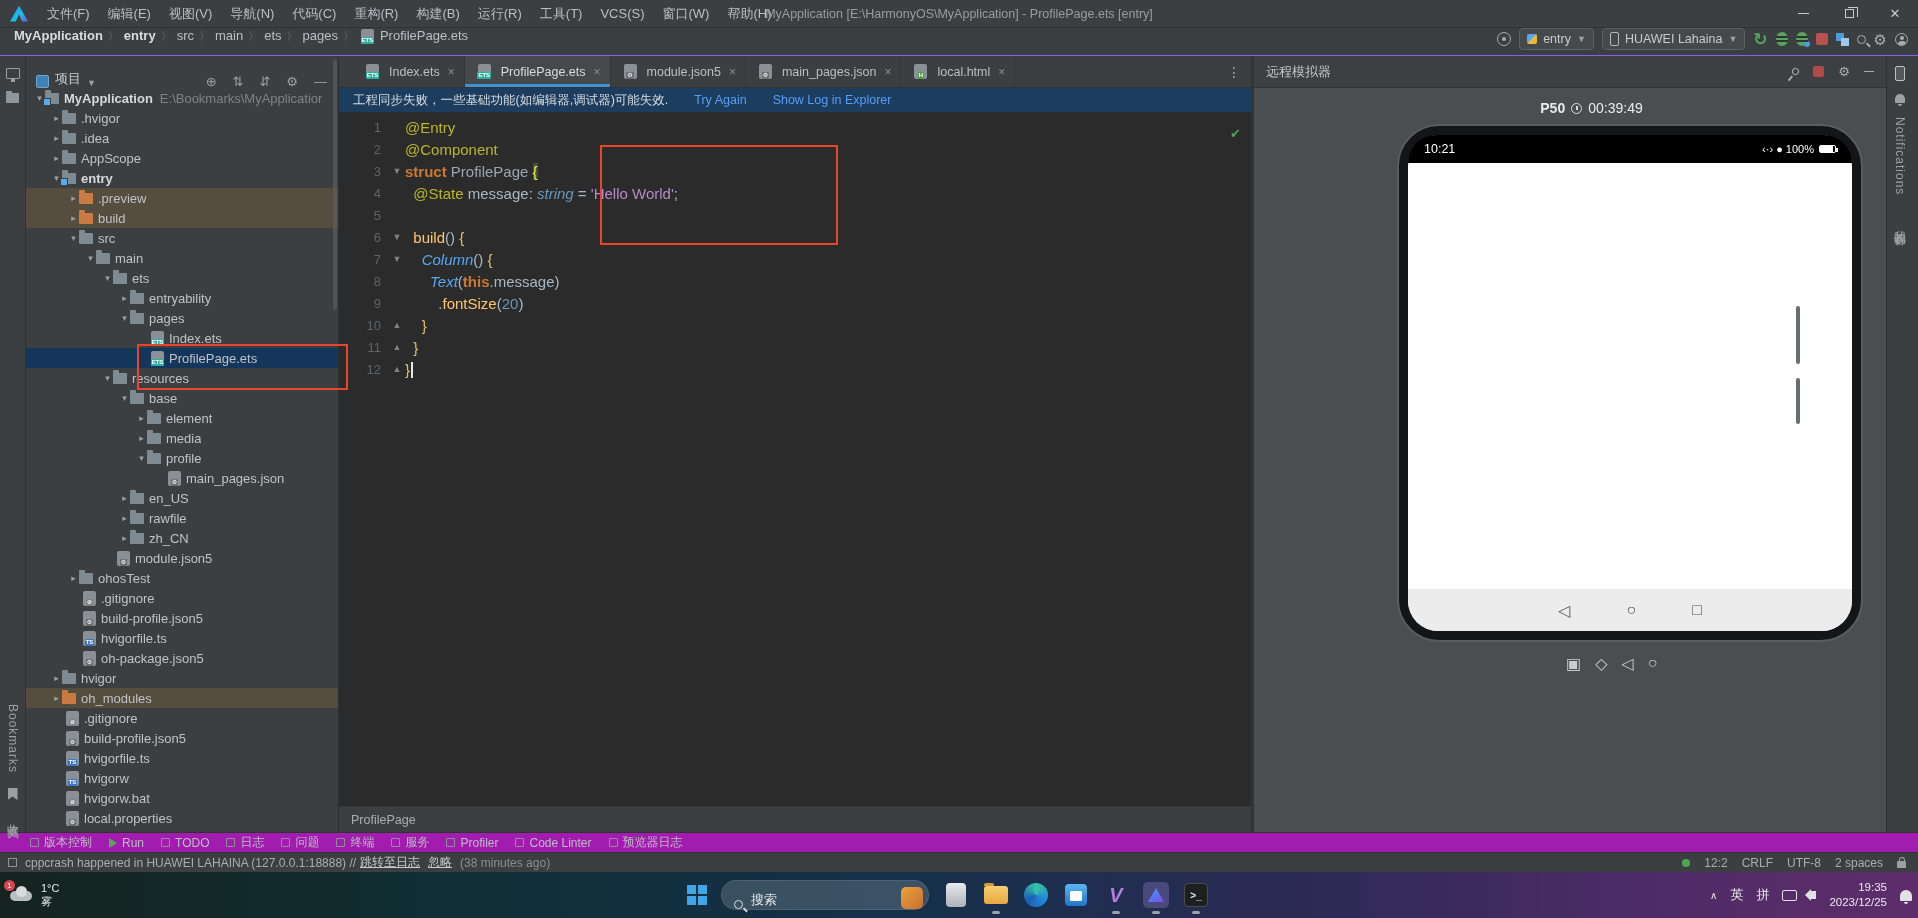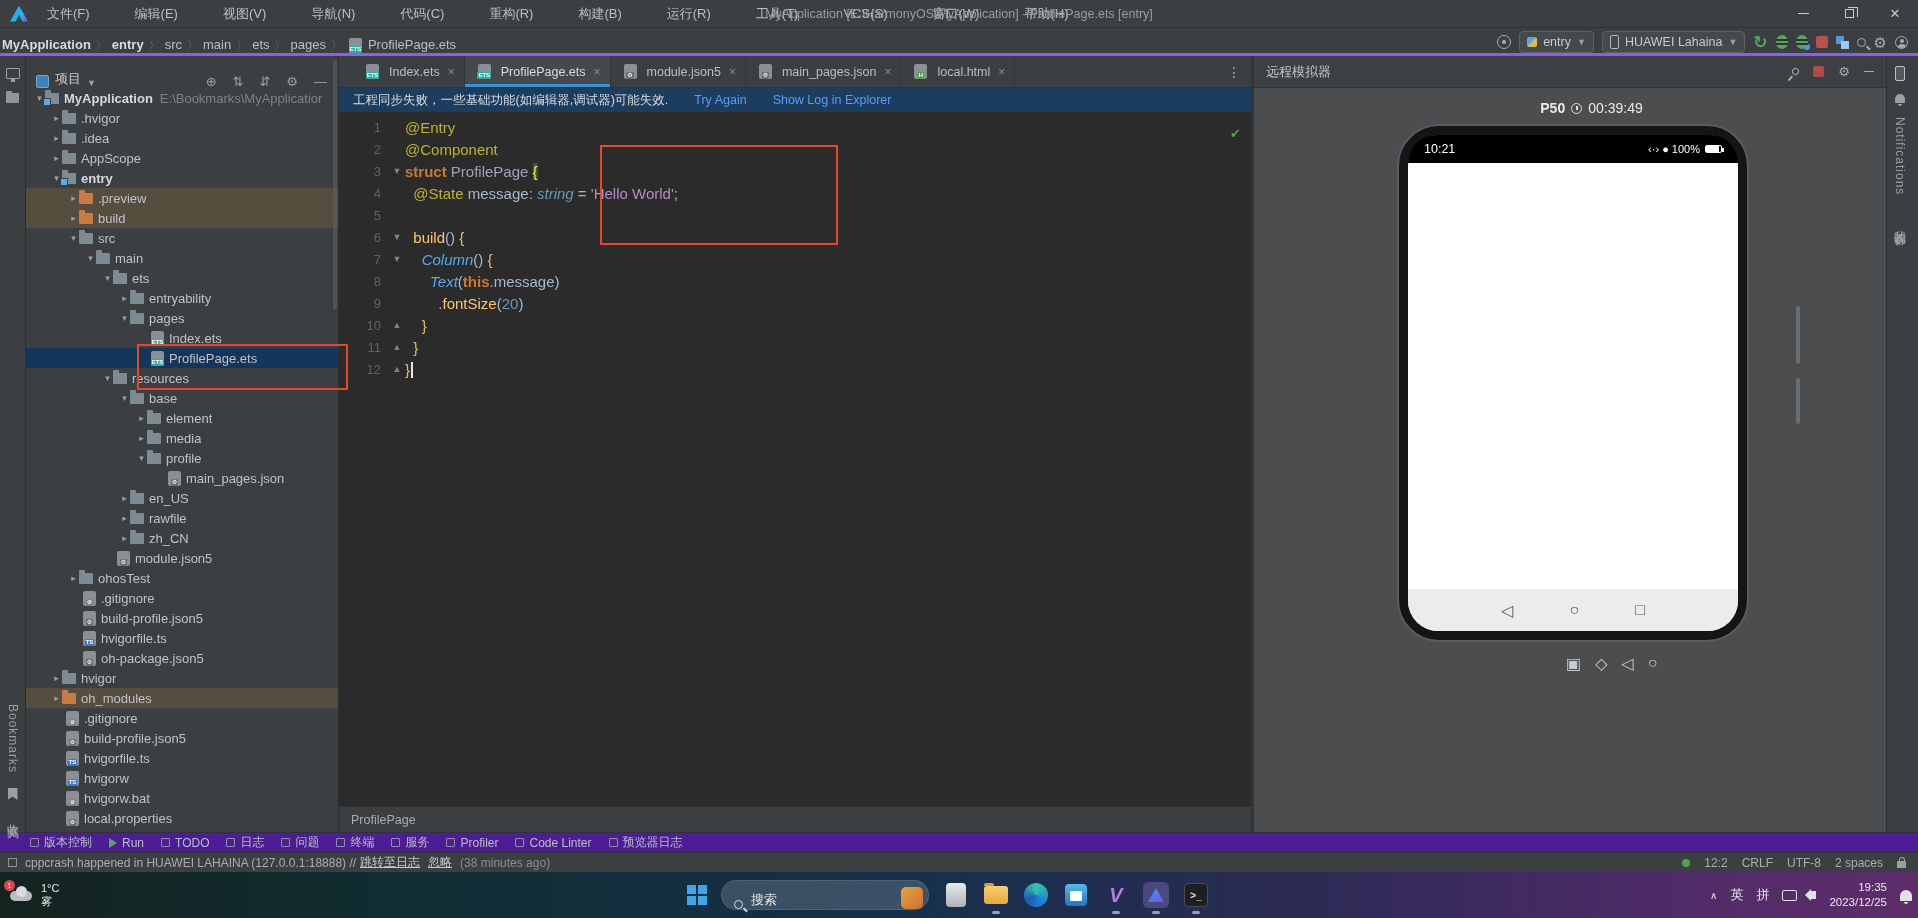--- a/index.html
+++ b/index.html
@@ -13,21 +13,21 @@
   .menu-item { padding:0 9px; height:28px; line-height:28px; color:#BBBEC4; cursor:default; }
   #win-title { position:absolute; left:50%; transform:translateX(-50%); color:#999CA1; font-size:12.5px; white-space:nowrap; }
   #win-controls { margin-left:auto; display:flex; }
   .wbtn { width:46px; height:27px; display:flex; align-items:center; justify-content:center; }
   .wmin { width:11px; height:1px; background:#C8CACC; display:inline-block; }
   .wmax { width:9px; height:9px; border:1px solid #C8CACC; display:inline-block; position:relative; }
   .wmax::before { content:""; position:absolute; left:2px; top:-3px; width:9px; height:9px; border:1px solid #C8CACC; border-left:none; border-bottom:none; }
   .wclose { color:#C8CACC; font-size:13px; }
 
   
-  #row2 { height:28px; background:#3C3F41; display:flex; align-items:flex-end; border-bottom:3px solid #8b5cf6; }
+  #row2 { height:28px; background:#3C3F41; display:flex; align-items:flex-start; border-bottom:1px solid #8b5cf6; padding-left:12px; }
   .crumb { color:#BBBEC4; margin:0 2px; }
   .crumb.bold { font-weight:bold; color:#D8DBDF; }
   .crumb-sep { color:#787C80; margin:0 3px; font-size:11px; }
   .fic { display:inline-flex; align-items:flex-end; justify-content:center; width:13px; height:15px; background:#8A9095; border-radius:2px; position:relative; margin:0 4px; vertical-align:-2px; }
   .fic i { font-style:normal; font-size:6px; font-weight:bold; color:#fff; line-height:7px; padding:0 1px; border-radius:1px; }
   .fic.ets i { background:#2FAEA0; }
   .fic.json i { background:#6B7074; }
   .fic.html i { background:#4C9E45; }
   .fic.ts i { background:#3A77C4; }
   .fic.git i { background:#7D8286; }
@@ -131,36 +131,36 @@
   #emu-hicons { margin-left:auto; display:flex; align-items:center; gap:14px; }
   .pin-ic { width:7px; height:7px; border:1.5px solid #A7AAAD; border-radius:50%; position:relative; transform:rotate(40deg); }
   .pin-ic::after { content:""; position:absolute; left:2px; top:8px; width:1.5px; height:6px; background:#A7AAAD; }
   .redsq-ic { width:11px; height:11px; background:#B14A48; border-radius:2px; }
   .minus-ic { width:10px; height:1.5px; background:#A7AAAD; }
   #emu-body { flex:1; position:relative; }
   #emu-title { position:absolute; left:145px; width:385px; top:12px; text-align:center; color:#E8EAEC; font-size:14px; display:flex; align-items:center; justify-content:center; gap:6px; }
   #emu-title b { font-weight:bold; }
   .clock-ic { width:11px; height:11px; border:1.5px solid #D9DBDD; border-radius:50%; position:relative; display:inline-block; }
   .clock-ic::after { content:""; position:absolute; left:4px; top:2px; width:1.5px; height:4px; background:#D9DBDD; }
-  #phone { position:absolute; left:145px; top:38px; width:348px; height:514px; background:#FFFFFF; border:9px solid #141517; border-radius:40px; box-shadow:0 0 0 2px #5A5D60; }
+  #phone { position:absolute; left:145px; top:38px; width:462px; height:514px; background:#FFFFFF; border:9px solid #141517; border-radius:40px; box-shadow:0 0 0 2px #5A5D60; }
   #phone-status { height:28px; background:#000; border-radius:30px 30px 0 0; display:flex; align-items:center; padding:0 16px; color:#FFF; font-size:12.5px; }
   #phone-status .right { margin-left:auto; display:flex; align-items:center; gap:5px; font-size:11px; }
   .batt { width:17px; height:8px; border:1px solid #FFF; border-radius:2px; position:relative; background:linear-gradient(90deg,#FFF 85%,transparent 85%); }
   .batt::after { content:""; position:absolute; right:-3px; top:2px; width:2px; height:4px; background:#FFF; }
   #phone-content { color:#000; font-size:15px; padding:6px 12px; }
   #phone-nav { position:absolute; left:0; right:0; bottom:0; height:42px; background:#ECECEC; border-radius:0 0 30px 30px; display:flex; align-items:center; justify-content:center; gap:56px; color:#555; font-size:16px; }
   .side-btn { position:absolute; width:4px; background:#6A6D70; border-radius:2px; }
   #emu-toolbar { position:absolute; left:312px; top:566px; display:flex; gap:14px; color:#C9CCCE; font-size:16px; }
   #emu-toolbar span { cursor:pointer; }
 
   
   .red-annot { position:absolute; border:2.5px solid #E8442E; z-index:60; pointer-events:none; }
 
   
-  #toolbar { height:20px; background:#4c1d95; border-top:1px solid #323232; display:flex; align-items:center; gap:17px; padding-left:30px; font-size:12px; color:#BBBEC4; }
+  #toolbar { height:20px; background:#a21caf; border-top:1px solid #323232; display:flex; align-items:center; gap:17px; padding-left:30px; font-size:12px; color:#BBBEC4; }
   .twi { display:flex; align-items:center; gap:5px; cursor:default; }
   .twi .sq { width:9px; height:9px; border:1.5px solid #8E9297; border-radius:1px; }
   .twi .play { width:0; height:0; border-left:8px solid #58A55C; border-top:5px solid transparent; border-bottom:5px solid transparent; }
 
   
   #statusbar { height:20px; background:#3C3F41; border-top:1px solid #323232; display:flex; align-items:center; font-size:12px; color:#A9ADB2; padding:0 12px 0 8px; }
   #statusbar .winic { width:9px; height:9px; border:1.5px solid #8E9297; margin-right:8px; }
   #statusbar .lnk { color:#C8CBCE; text-decoration:underline; margin:0 4px; cursor:pointer; }
   #statusbar .ago { color:#8A8E92; margin-left:4px; }
   #sb-right { margin-left:auto; display:flex; align-items:center; gap:14px; }
@@ -201,21 +201,21 @@
   .spk-ic::before { content:""; position:absolute; left:-5px; top:-2px; border-right:6px solid #E0E2E4; border-top:6px solid transparent; border-bottom:6px solid transparent; }
   #tb-clock { text-align:right; font-size:11.5px; line-height:1.3; }
   .tray-bell { width:12px; height:11px; background:#E0E2E4; border-radius:6px 6px 1px 1px; position:relative; }
   .tray-bell::after { content:""; position:absolute; left:4px; bottom:-3px; width:4px; height:2px; background:#E0E2E4; border-radius:0 0 2px 2px; }
 </style>
 </head>
 <body>
 
 <div id="titlebar">
   <div class="logo"></div>
-  <div id="menubar" style="display: flex; gap: 27px;">
+  <div id="menubar" style="display: flex;">
       <span class="menu-item">文件(F)</span>
       <span class="menu-item">编辑(E)</span>
       <span class="menu-item">视图(V)</span>
       <span class="menu-item">导航(N)</span>
       <span class="menu-item">代码(C)</span>
       <span class="menu-item">重构(R)</span>
       <span class="menu-item">构建(B)</span>
       <span class="menu-item">运行(R)</span>
       <span class="menu-item">工具(T)</span>
       <span class="menu-item">VCS(S)</span>

